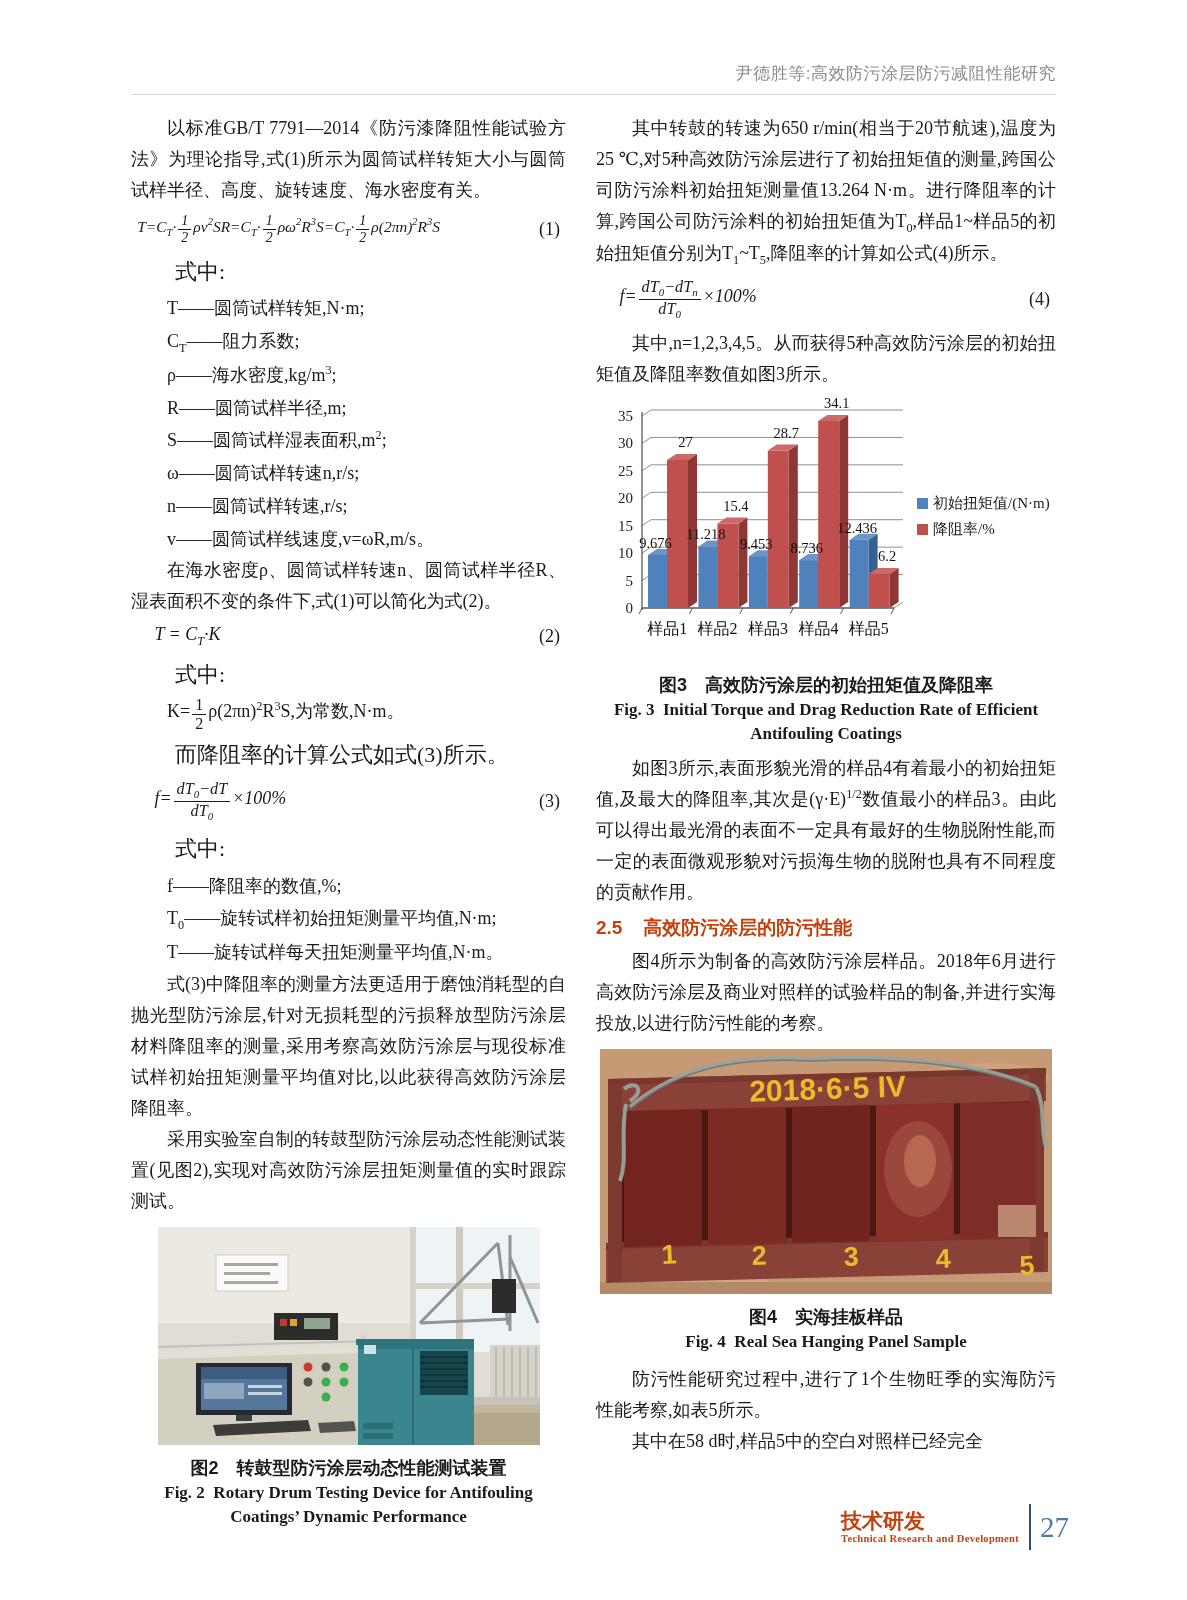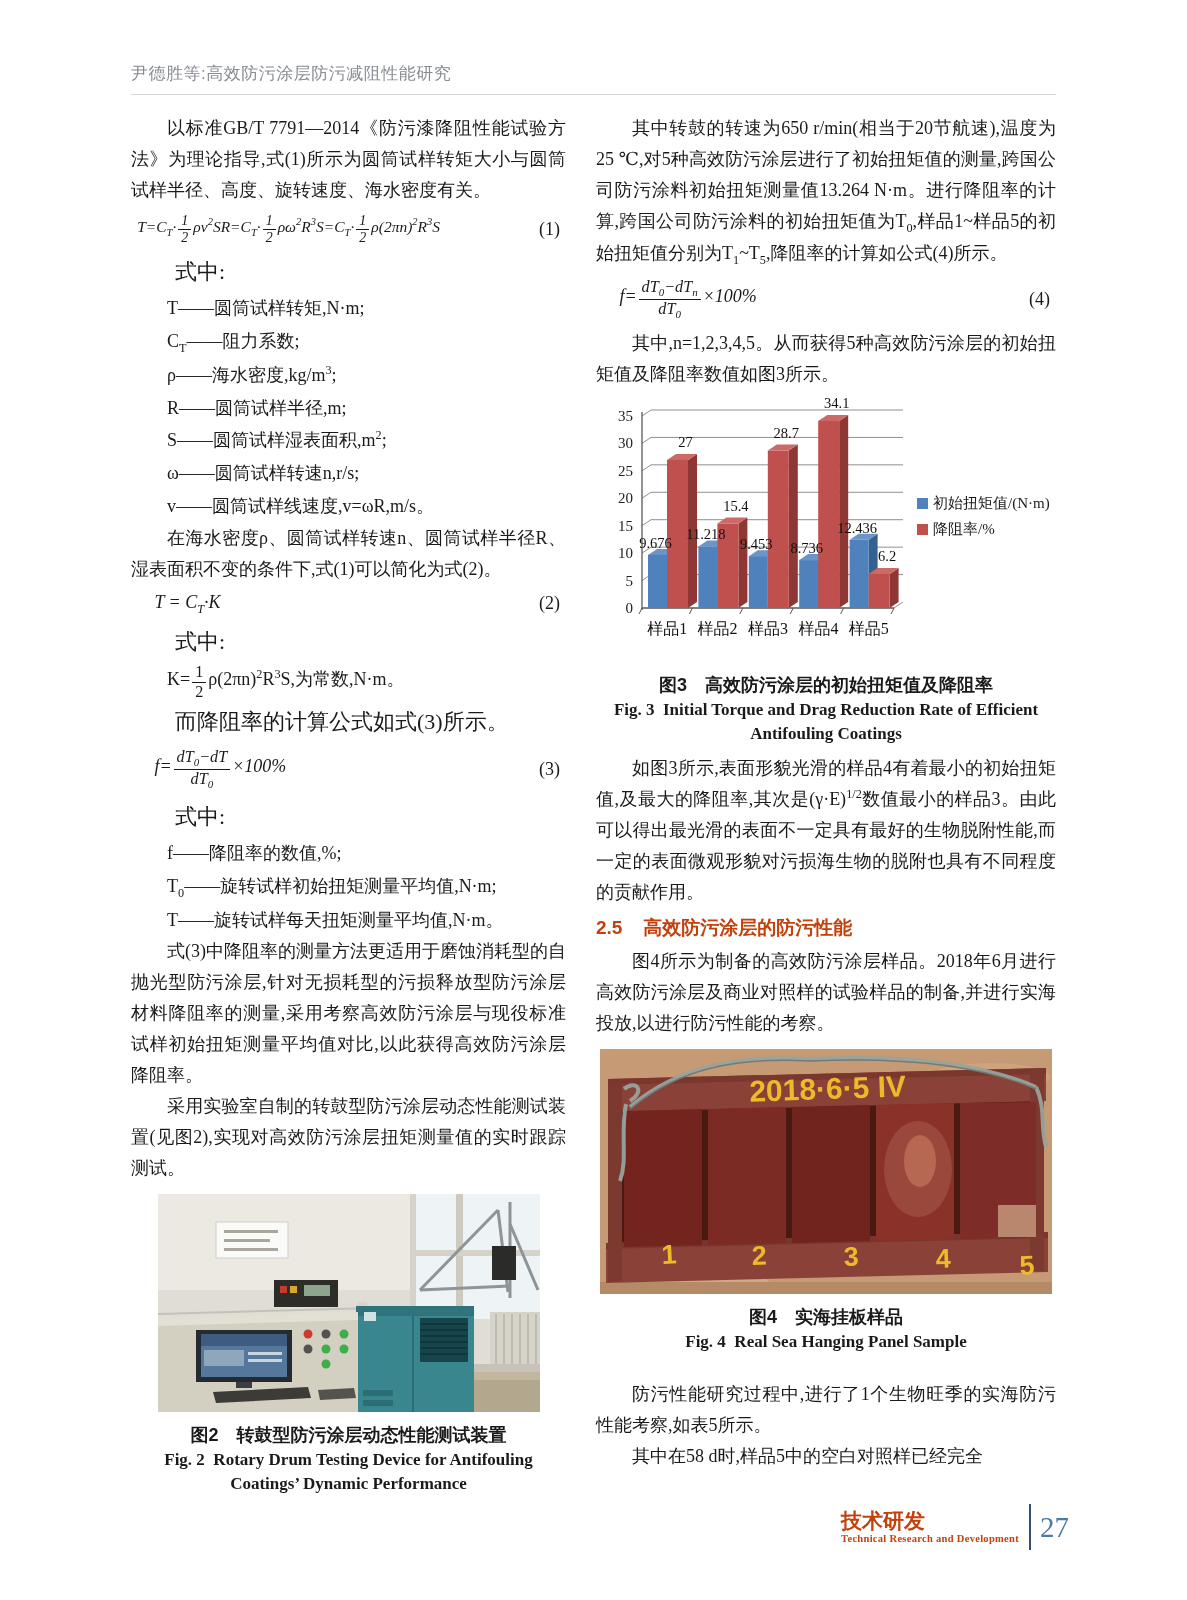--- a/index.html
+++ b/index.html
@@ -4,21 +4,21 @@
 <style>
   html,body{margin:0;padding:0;background:#f2f2f2;}
   .page{
     position:relative; width:1187px; height:1600px; margin:0 auto;
     background:#ffffff; outline:1px solid #d9d9d9; overflow:hidden;
     font-family:"Liberation Serif","DejaVu Serif",serif; color:#1a1a1a;
   }
   .content{position:absolute; left:131px; right:131px; top:62px;}
   
   .running-head{
-    text-align:left; font-family:"Liberation Sans","DejaVu Sans",sans-serif;
+    text-align:right; font-family:"Liberation Sans","DejaVu Sans",sans-serif;
     font-size:17px; color:#878b92; letter-spacing:.5px;
   }
   .head-rule{border:none; border-top:1px solid #d8d8d8; margin:9px 0 18px 0;}
   
   .cols{display:flex; gap:30px; align-items:flex-start;}
   .col-left{width:435px;}
   .col-right{width:460px;}
   p.body{ margin:0; font-size:18px; line-height:1.72; text-align:justify; text-indent:2em;}
   .where{margin:2px 0; font-size:22px; line-height:1.7; padding-left:2em;}
   .defline{margin:0; font-size:18px; line-height:1.82; padding-left:2em;}
@@ -74,20 +74,21 @@
           <span class="f-no">(1)</span>
         </div>
 
         <p class="where">式中:</p>
         <p class="defline">T——圆筒试样转矩,N·m;</p>
         <p class="defline">C<sub>T</sub>——阻力系数;</p>
         <p class="defline">ρ——海水密度,kg/m<sup>3</sup>;</p>
         <p class="defline">R——圆筒试样半径,m;</p>
         <p class="defline">S——圆筒试样湿表面积,m<sup>2</sup>;</p>
         <p class="defline">ω——圆筒试样转速n,r/s;</p>
+        <p class="defline">n——圆筒试样转速,r/s;</p>
         <p class="defline">v——圆筒试样线速度,v=ωR,m/s。</p>
 
         <p class="body">在海水密度ρ、圆筒试样转速n、圆筒试样半径R、湿表面积不变的条件下,式(1)可以简化为式(2)。</p>
 
         <div class="formula">
           <span class="f-body">T = C<sub>T</sub>·K</span>
           <span class="f-no">(2)</span>
         </div>
 
         <p class="where">式中:</p>
@@ -349,21 +350,21 @@
               <text x="152" y="216" transform="rotate(-2 152 216)">2</text>
               <text x="244" y="217" transform="rotate(-2 244 217)">3</text>
               <text x="336" y="219" transform="rotate(-2 336 219)">4</text>
               <text x="420" y="226" transform="rotate(-3 420 226)">5</text>
             </g>
           </svg>
           <div class="cap-zh">图4　实海挂板样品</div>
           <div class="cap-en">Fig. 4 Real Sea Hanging Panel Sample</div>
         </div>
 
-        <p class="body" style="margin-top:25px">防污性能研究过程中,进行了1个生物旺季的实海防污性能考察,如表5所示。</p>
+        <p class="body" style="margin-top:10px">防污性能研究过程中,进行了1个生物旺季的实海防污性能考察,如表5所示。</p>
         <p class="body">其中在58 d时,样品5中的空白对照样已经完全</p>
       </div>
     </div>
   </div>
 
   <div class="footer">
     <div class="footer-txt">
       <div class="footer-zh">技术研发</div>
       <div class="footer-en">Technical Research and Development</div>
     </div>

